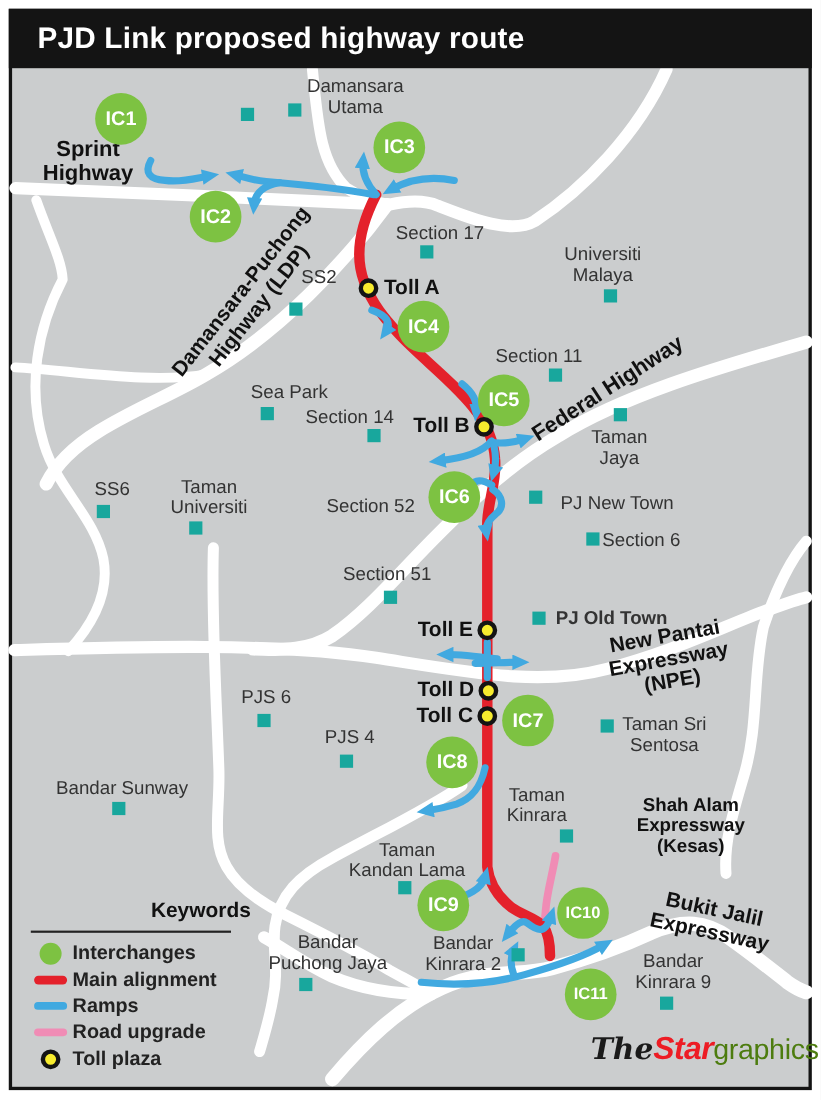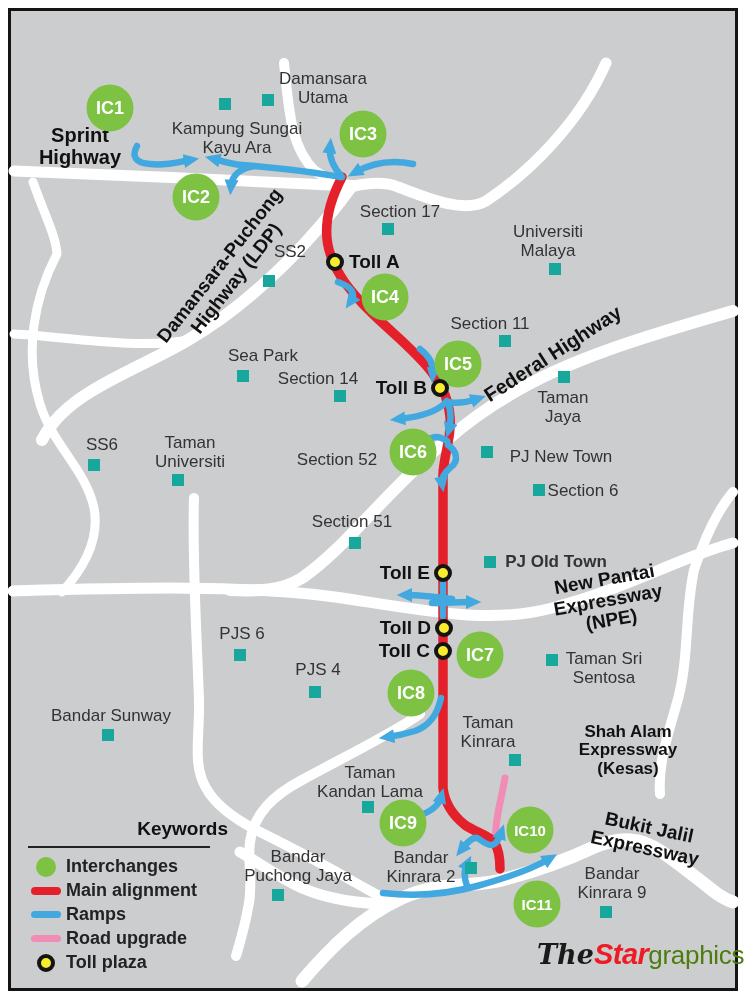--- a/index.html
+++ b/index.html
@@ -39,20 +39,23 @@
   #credit .the{font-family:"DejaVu Serif",serif;font-style:italic;font-weight:bold;
                font-size:27px;color:#1a1a1a;}
   #credit .star{font-style:italic;font-weight:bold;font-size:29px;color:#ed1c24;letter-spacing:-.5px;}
   #credit .suffix{font-size:26px;color:#4d7c0f;letter-spacing:-.3px;}
 </style>
 </head>
 <body>
 
 <div id="page">
   <div id="graphic"></div>
+  <div id="titlebar">
+    <span id="title">PJD Link proposed highway route</span>
+  </div>
 
   <svg id="roadsvg" width="746" height="1000" viewBox="0 0 746 1000">
     <defs>
       <marker id="arw" viewBox="0 0 10 9" refX="4" refY="4.5" markerWidth="16" markerHeight="14" markerUnits="userSpaceOnUse" orient="auto-start-reverse">
         <path d="M0 0 L10 4.5 L0 9 Z" fill="#41a9e0"></path>
       </marker>
     </defs>
 
     <g stroke="#ffffff" fill="none" stroke-linecap="round" stroke-linejoin="round">
       <path d="M14 171 C120 175 250 181 352 186" stroke-width="11"></path>
@@ -100,22 +103,20 @@
       <path d="M383 893 C420 897 452 893 477 886 C506 878 532 869 549 859" marker-end="url(#arw)"></path>
       <path d="M467 886 C464 878 464 870 467 864" marker-end="url(#arw)"></path>
     </g>
   </svg>
 
   <div id="map-layer">
       <div class="sq" style="left: 268px; top: 100px;"></div>
       <div class="place-label" style="left: 323px; top: 88px;">Damansara
 Utama</div>
       <div class="sq" style="left: 225px; top: 104px;"></div>
-      <div class="place-label" style="left: 237px; top: 138px;">Kampung Sungai
-Kayu Ara</div>
       <div class="sq" style="left: 388px; top: 229px;"></div>
       <div class="place-label" style="left: 400px; top: 212px;">Section 17</div>
       <div class="sq" style="left: 555px; top: 269px;"></div>
       <div class="place-label" style="left: 548px; top: 241px;">Universiti
 Malaya</div>
       <div class="sq" style="left: 269px; top: 281px;"></div>
       <div class="place-label" style="left: 290px; top: 252px;">SS2</div>
       <div class="sq" style="left: 243px; top: 376px;"></div>
       <div class="place-label" style="left: 263px; top: 356px;">Sea Park</div>
       <div class="sq" style="left: 340px; top: 396px;"></div>

